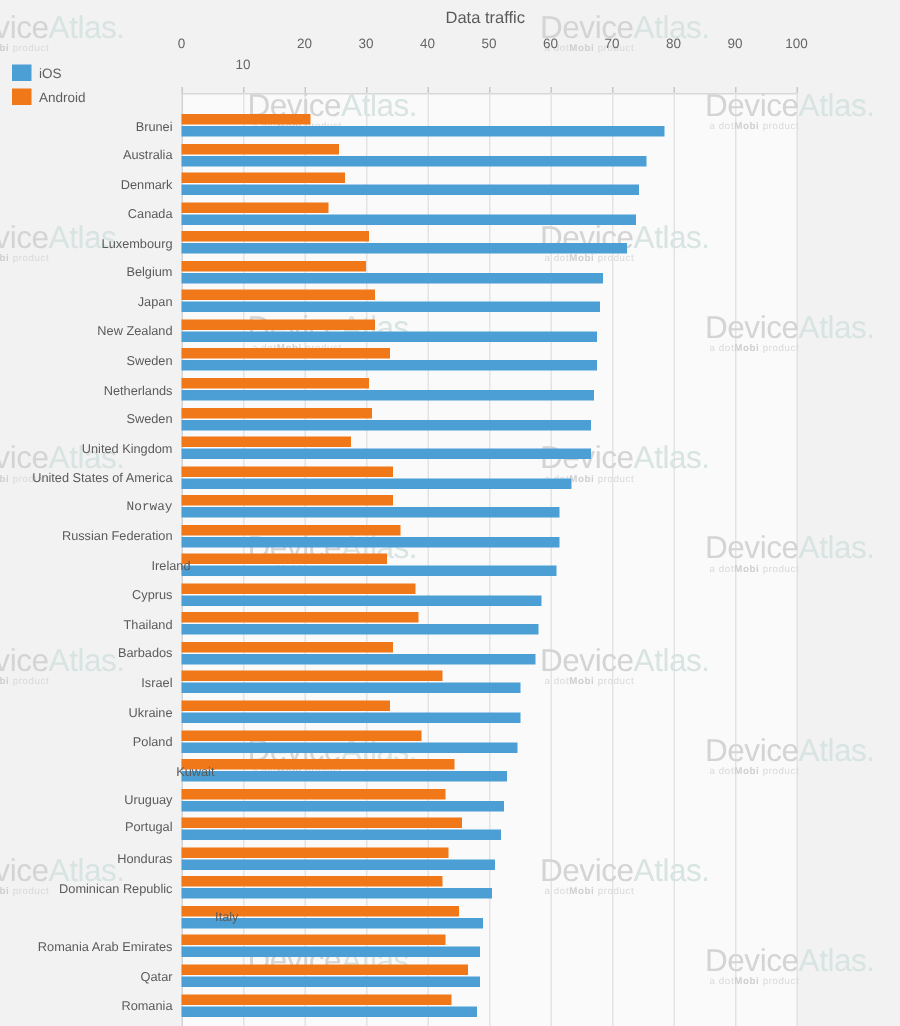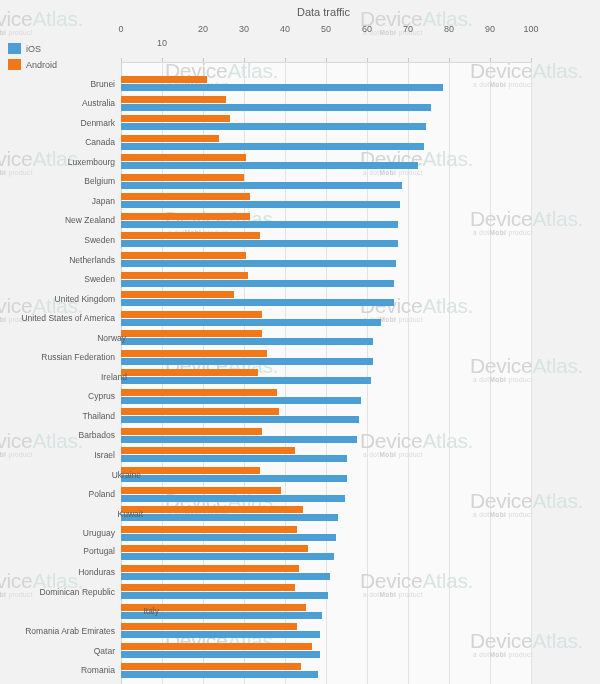--- a/index.html
+++ b/index.html
@@ -156,42 +156,42 @@
       <div class="bar ios" style="left: 121px; top: 279.5px; width: 272.7px; height: 7px;"></div>
       <div class="cat-label" style="width: 115px; left: 0px; top: 275px;">Sweden</div>
       <div class="bar android" style="left: 121px; top: 291.1px; width: 112.8px; height: 7px;"></div>
       <div class="bar ios" style="left: 121px; top: 299.1px; width: 272.7px; height: 7px;"></div>
       <div class="cat-label" style="width: 115px; left: 0px; top: 294.6px;">United Kingdom</div>
       <div class="bar android" style="left: 121px; top: 310.6px; width: 141.4px; height: 7px;"></div>
       <div class="bar ios" style="left: 121px; top: 318.6px; width: 260.4px; height: 7px;"></div>
       <div class="cat-label" style="width: 115px; left: 0px; top: 314.1px;">United States of America</div>
       <div class="bar android" style="left: 121px; top: 330.1px; width: 141.4px; height: 7px;"></div>
       <div class="bar ios" style="left: 121px; top: 338.1px; width: 252.1px; height: 7px;"></div>
-      <div class="cat-label" style="width: 115px; left: 11px; top: 333.6px;">Norway</div>
+      <div class="cat-label" style="width: 115px; left: 0px; top: 333.6px; font-family: Liberation Mono, monospace;">Norway</div>
       <div class="bar android" style="left: 121px; top: 349.7px; width: 145.5px; height: 7px;"></div>
       <div class="bar ios" style="left: 121px; top: 357.7px; width: 252.1px; height: 7px;"></div>
       <div class="cat-label" style="width: 115px; left: 0px; top: 353.2px;">Russian Federation</div>
       <div class="bar android" style="left: 121px; top: 369.3px; width: 137.4px; height: 7px;"></div>
       <div class="bar ios" style="left: 121px; top: 377.3px; width: 250.1px; height: 7px;"></div>
       <div class="cat-label" style="width: 127px; left: 0px; top: 372.8px;">Ireland</div>
       <div class="bar android" style="left: 121px; top: 388.8px; width: 155.8px; height: 7px;"></div>
       <div class="bar ios" style="left: 121px; top: 396.8px; width: 239.9px; height: 7px;"></div>
       <div class="cat-label" style="width: 115px; left: 0px; top: 392.3px;">Cyprus</div>
       <div class="bar android" style="left: 121px; top: 408.4px; width: 157.9px; height: 7px;"></div>
       <div class="bar ios" style="left: 121px; top: 416.4px; width: 237.8px; height: 7px;"></div>
       <div class="cat-label" style="width: 115px; left: 0px; top: 411.9px;">Thailand</div>
       <div class="bar android" style="left: 121px; top: 427.9px; width: 141.4px; height: 7px;"></div>
       <div class="bar ios" style="left: 121px; top: 435.9px; width: 235.8px; height: 7px;"></div>
       <div class="cat-label" style="width: 115px; left: 0px; top: 431.4px;">Barbados</div>
       <div class="bar android" style="left: 121px; top: 447.4px; width: 174.3px; height: 7px;"></div>
       <div class="bar ios" style="left: 121px; top: 455.4px; width: 225.5px; height: 7px;"></div>
       <div class="cat-label" style="width: 115px; left: 0px; top: 450.9px;">Israel</div>
       <div class="bar android" style="left: 121px; top: 467px; width: 139.4px; height: 7px;"></div>
       <div class="bar ios" style="left: 121px; top: 475px; width: 225.5px; height: 7px;"></div>
-      <div class="cat-label" style="width: 115px; left: 0px; top: 470.5px; margin-left: 26px;">Ukraine</div>
+      <div class="cat-label" style="width: 115px; left: 0px; top: 470.5px;">Ukraine</div>
       <div class="bar android" style="left: 121px; top: 486.6px; width: 159.9px; height: 7px;"></div>
       <div class="bar ios" style="left: 121px; top: 494.6px; width: 223.5px; height: 7px;"></div>
       <div class="cat-label" style="width: 115px; left: 0px; top: 490.1px;">Poland</div>
       <div class="bar android" style="left: 121px; top: 506.1px; width: 182.4px; height: 7px;"></div>
       <div class="bar ios" style="left: 121px; top: 514.1px; width: 217.3px; height: 7px;"></div>
       <div class="cat-label" style="width: 115px; left: 0px; top: 509.6px; padding-left: 28px;">Kuwait</div>
       <div class="bar android" style="left: 121px; top: 525.7px; width: 176.3px; height: 7px;"></div>
       <div class="bar ios" style="left: 121px; top: 533.7px; width: 215.3px; height: 7px;"></div>
       <div class="cat-label" style="width: 115px; left: 0px; top: 529.2px;">Uruguay</div>
       <div class="bar android" style="left: 121px; top: 545.2px; width: 186.6px; height: 7px;"></div>

